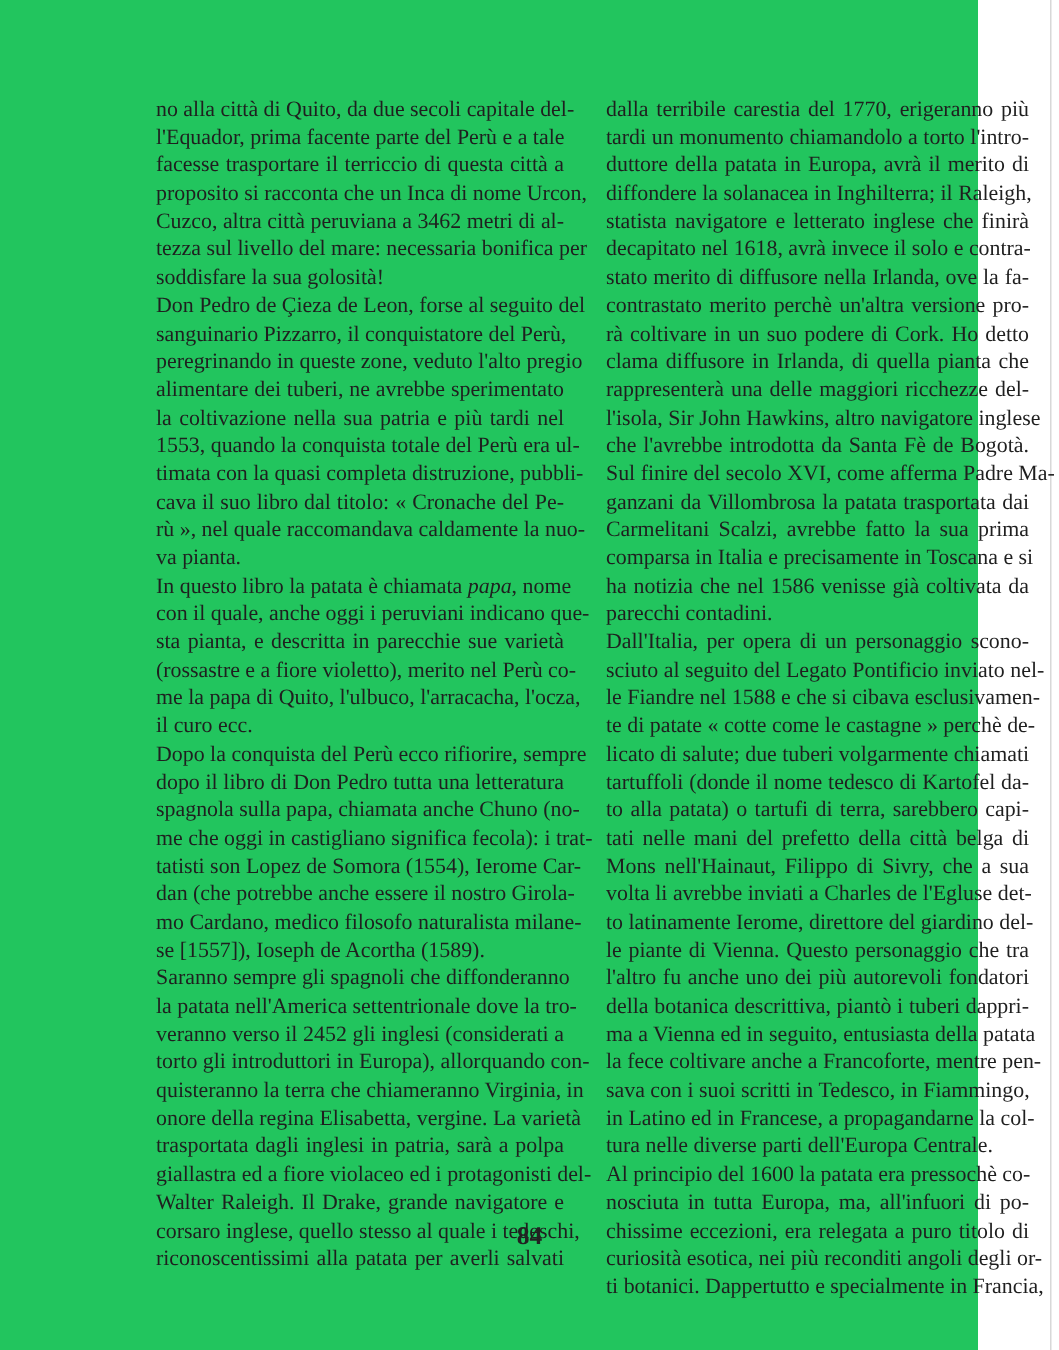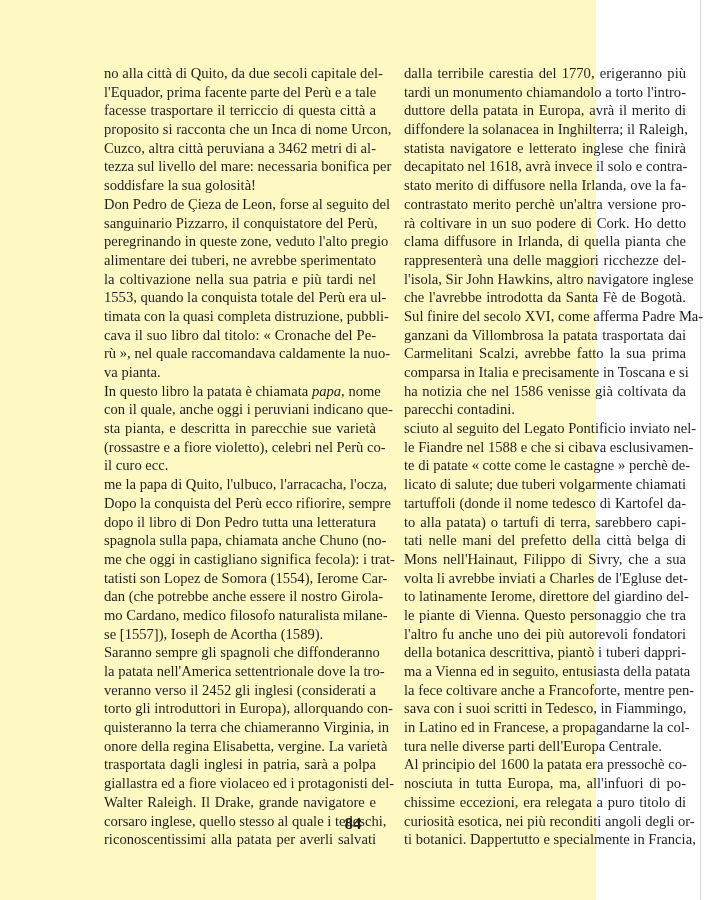--- a/index.html
+++ b/index.html
@@ -11,22 +11,22 @@
       width: 706px;
       height: 900px;
       position: relative;
       overflow: hidden;
       font-family: "Liberation Serif", "DejaVu Serif", serif;
       color: #1f1f1f;
     }
     .page {
       position: absolute;
       left: 0; top: 0;
-      width: 596px; height: 900px;
-      background: #fef9c3;
+      width: 652px; height: 900px;
+      background: #22c55e;
     }
     .edge-line {
       position: absolute;
       left: 700px;
       top: 0;
       width: 1px;
       height: 900px;
       background: #d8d8d8;
     }
     .column {
@@ -80,23 +80,23 @@
       <span class="line">alimentare dei tuberi, ne avrebbe sperimentato</span>
       <span class="line">la coltivazione nella sua patria e più tardi nel</span>
       <span class="line">1553, quando la conquista totale del Perù era ul-</span>
       <span class="line">timata con la quasi completa distruzione, pubbli-</span>
       <span class="line">cava il suo libro dal titolo: « Cronache del Pe-</span>
       <span class="line">rù », nel quale raccomandava caldamente la nuo-</span>
       <span class="line last">va pianta.</span>
       <span class="line"><span>In questo libro la patata è chiamata </span><em>papa</em><span>, nome</span></span>
       <span class="line">con il quale, anche oggi i peruviani indicano que-</span>
       <span class="line">sta pianta, e descritta in parecchie sue varietà</span>
-      <span class="line">(rossastre e a fiore violetto), celebri nel Perù co-</span>
+      <span class="line">(rossastre e a fiore violetto), merito nel Perù co-</span>
+      <span class="line">me la papa di Quito, l'ulbuco, l'arracacha, l'ocza,</span>
       <span class="line last">il curo ecc.</span>
-      <span class="line">me la papa di Quito, l'ulbuco, l'arracacha, l'ocza,</span>
       <span class="line">Dopo la conquista del Perù ecco rifiorire, sempre</span>
       <span class="line">dopo il libro di Don Pedro tutta una letteratura</span>
       <span class="line">spagnola sulla papa, chiamata anche Chuno (no-</span>
       <span class="line">me che oggi in castigliano significa fecola): i trat-</span>
       <span class="line">tatisti son Lopez de Somora (1554), Ierome Car-</span>
       <span class="line">dan (che potrebbe anche essere il nostro Girola-</span>
       <span class="line">mo Cardano, medico filosofo naturalista milane-</span>
       <span class="line last">se [1557]), Ioseph de Acortha (1589).</span>
       <span class="line">Saranno sempre gli spagnoli che diffonderanno</span>
       <span class="line">la patata nell'America settentrionale dove la tro-</span>
@@ -123,20 +123,21 @@
       <span class="line">clama diffusore in Irlanda, di quella pianta che</span>
       <span class="line">rappresenterà una delle maggiori ricchezze del-</span>
       <span class="line">l'isola, Sir John Hawkins, altro navigatore inglese</span>
       <span class="line">che l'avrebbe introdotta da Santa Fè de Bogotà.</span>
       <span class="line">Sul finire del secolo XVI, come afferma Padre Ma-</span>
       <span class="line">ganzani da Villombrosa la patata trasportata dai</span>
       <span class="line">Carmelitani Scalzi, avrebbe fatto la sua prima</span>
       <span class="line">comparsa in Italia e precisamente in Toscana e si</span>
       <span class="line">ha notizia che nel 1586 venisse già coltivata da</span>
       <span class="line last">parecchi contadini.</span>
+      <span class="line">Dall'Italia, per opera di un personaggio scono-</span>
       <span class="line">sciuto al seguito del Legato Pontificio inviato nel-</span>
       <span class="line">le Fiandre nel 1588 e che si cibava esclusivamen-</span>
       <span class="line">te di patate « cotte come le castagne » perchè de-</span>
       <span class="line">licato di salute; due tuberi volgarmente chiamati</span>
       <span class="line">tartuffoli (donde il nome tedesco di Kartofel da-</span>
       <span class="line">to alla patata) o tartufi di terra, sarebbero capi-</span>
       <span class="line">tati nelle mani del prefetto della città belga di</span>
       <span class="line">Mons nell'Hainaut, Filippo di Sivry, che a sua</span>
       <span class="line">volta li avrebbe inviati a Charles de l'Egluse det-</span>
       <span class="line">to latinamente Ierome, direttore del giardino del-</span>

